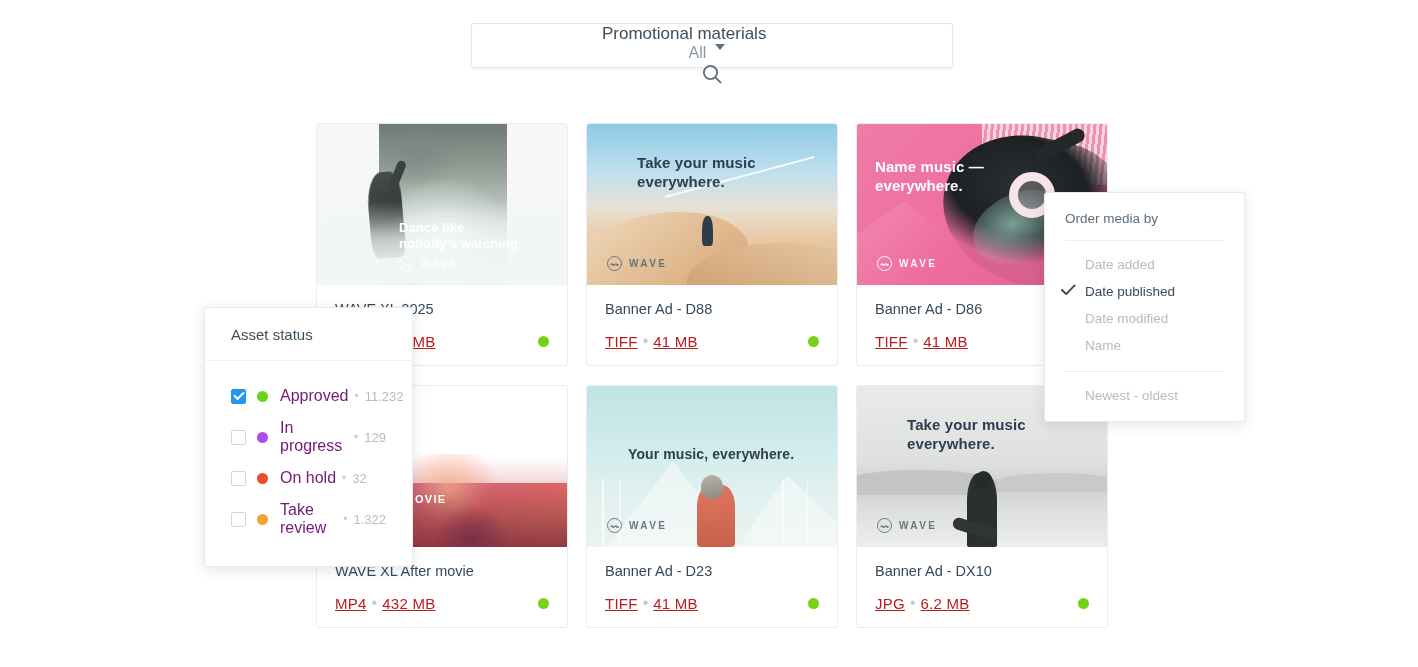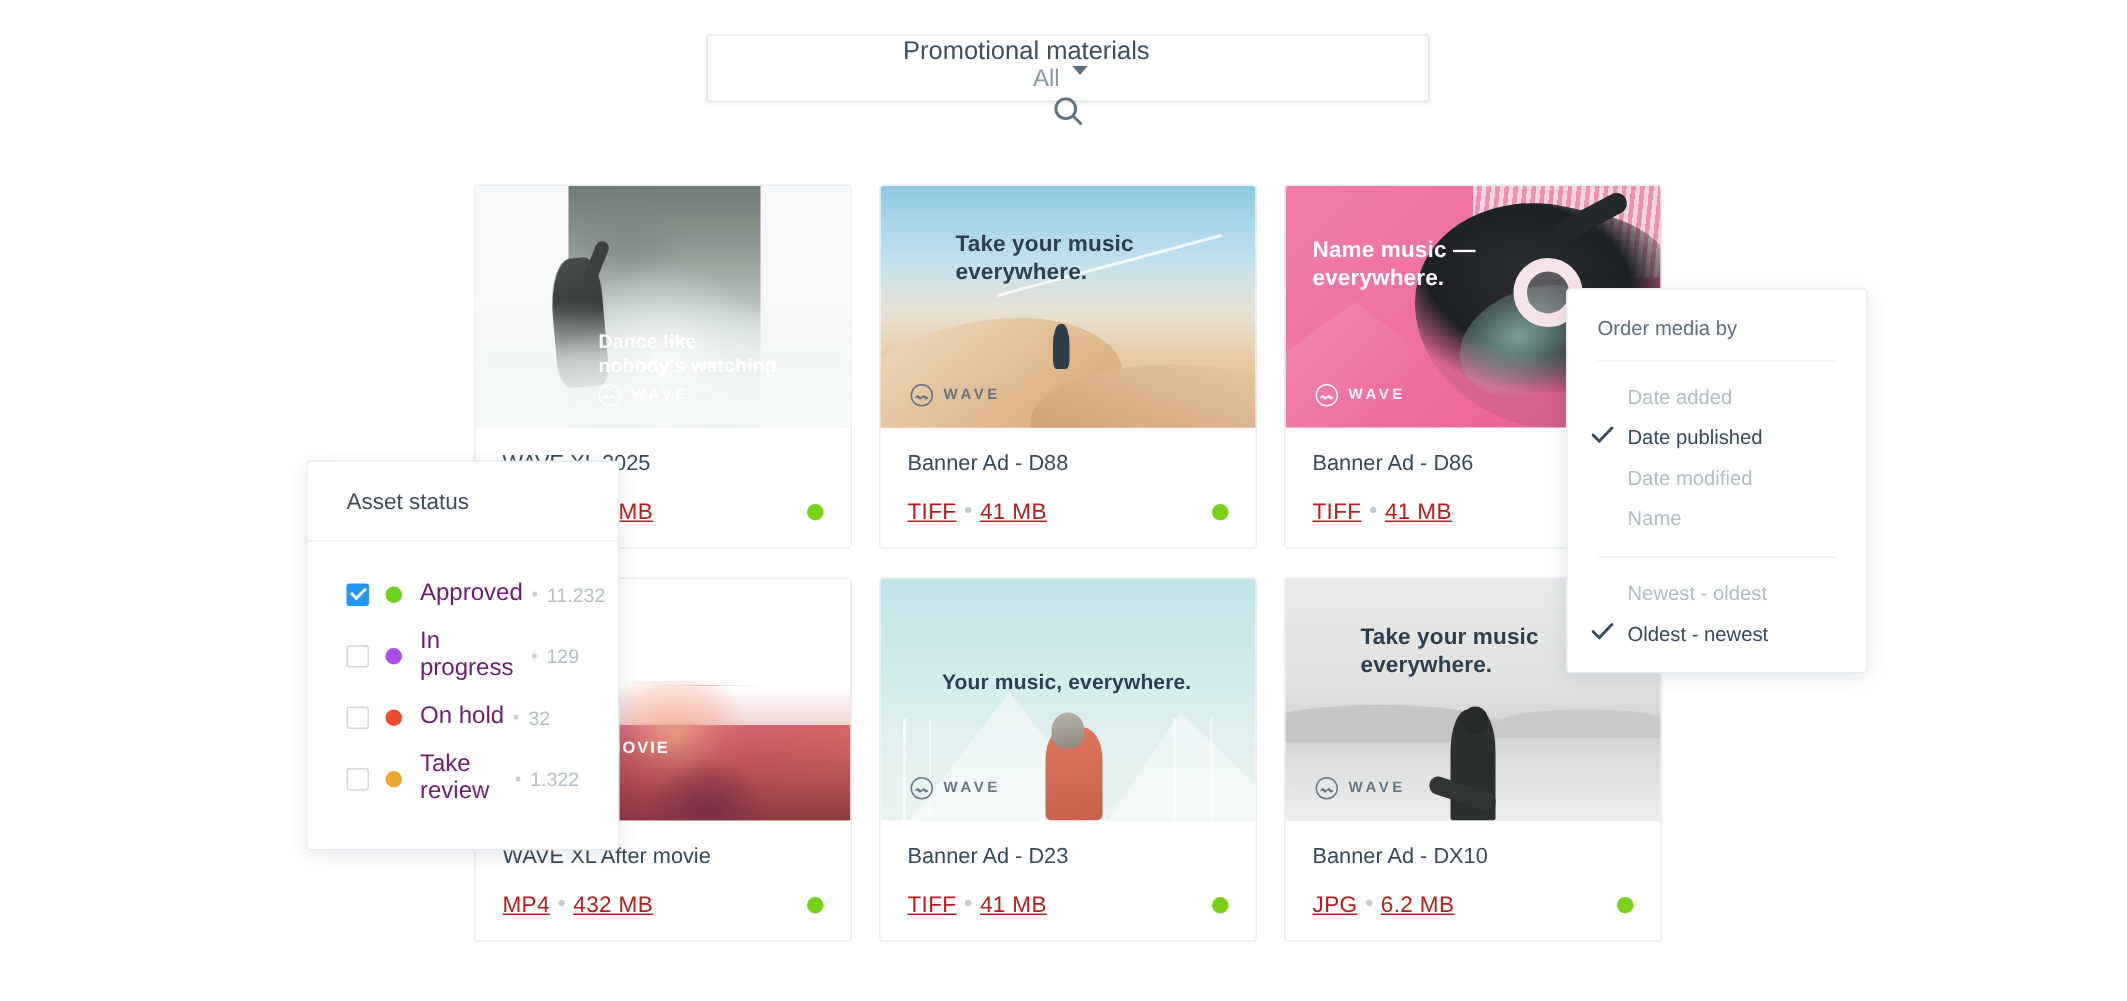--- a/index.html
+++ b/index.html
@@ -540,20 +540,14 @@
         <span class="chk"></span>
        <span>Name</span>
       </div>
     </div>
   <div class="hr"></div>
   <div class="ord-group">
       <div class="ord-row dim">
         <span class="chk"></span>
        <span>Newest - oldest</span>
       </div>
-      <div class="ord-row active">
-        <span class="chk"><svg width="15" height="12" viewBox="0 0 15 12">
-            <path d="M1 6 L5.2 10.2 L13.6 1.4" fill="none" stroke="#37495a" stroke-width="1.9" stroke-linecap="round" stroke-linejoin="round"></path>
-          </svg></span>
-       <span>Oldest - newest</span>
-      </div>
     </div>
 </div>
 
 </body></html>

